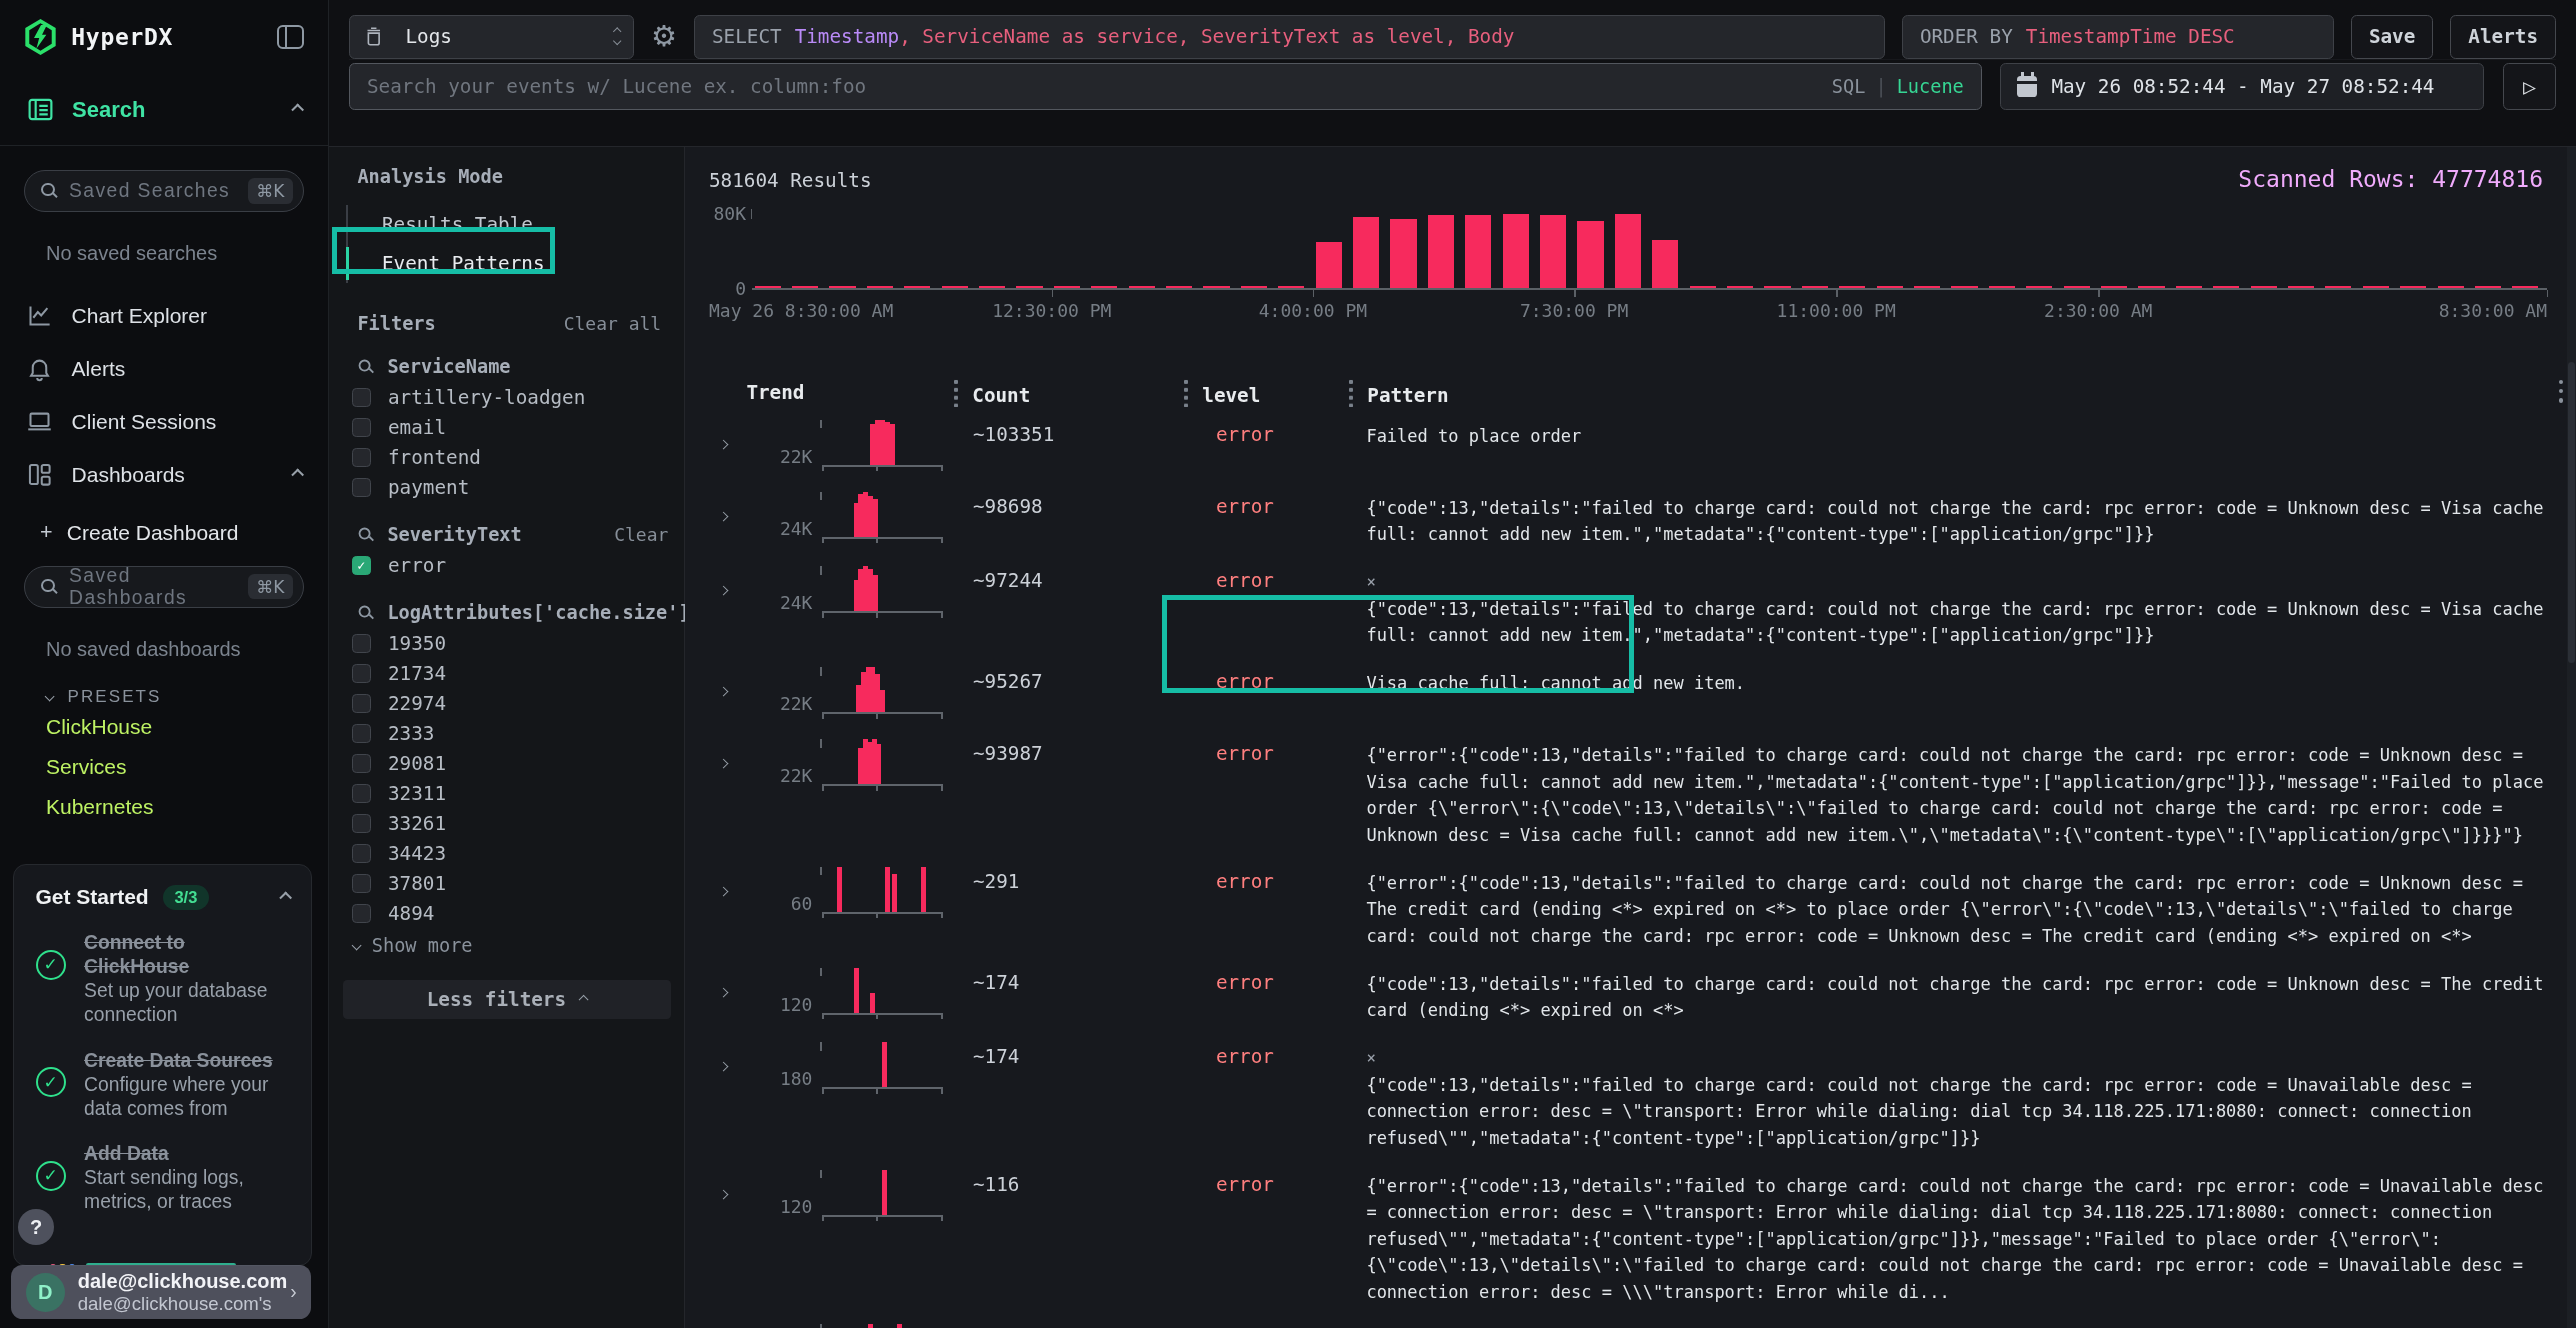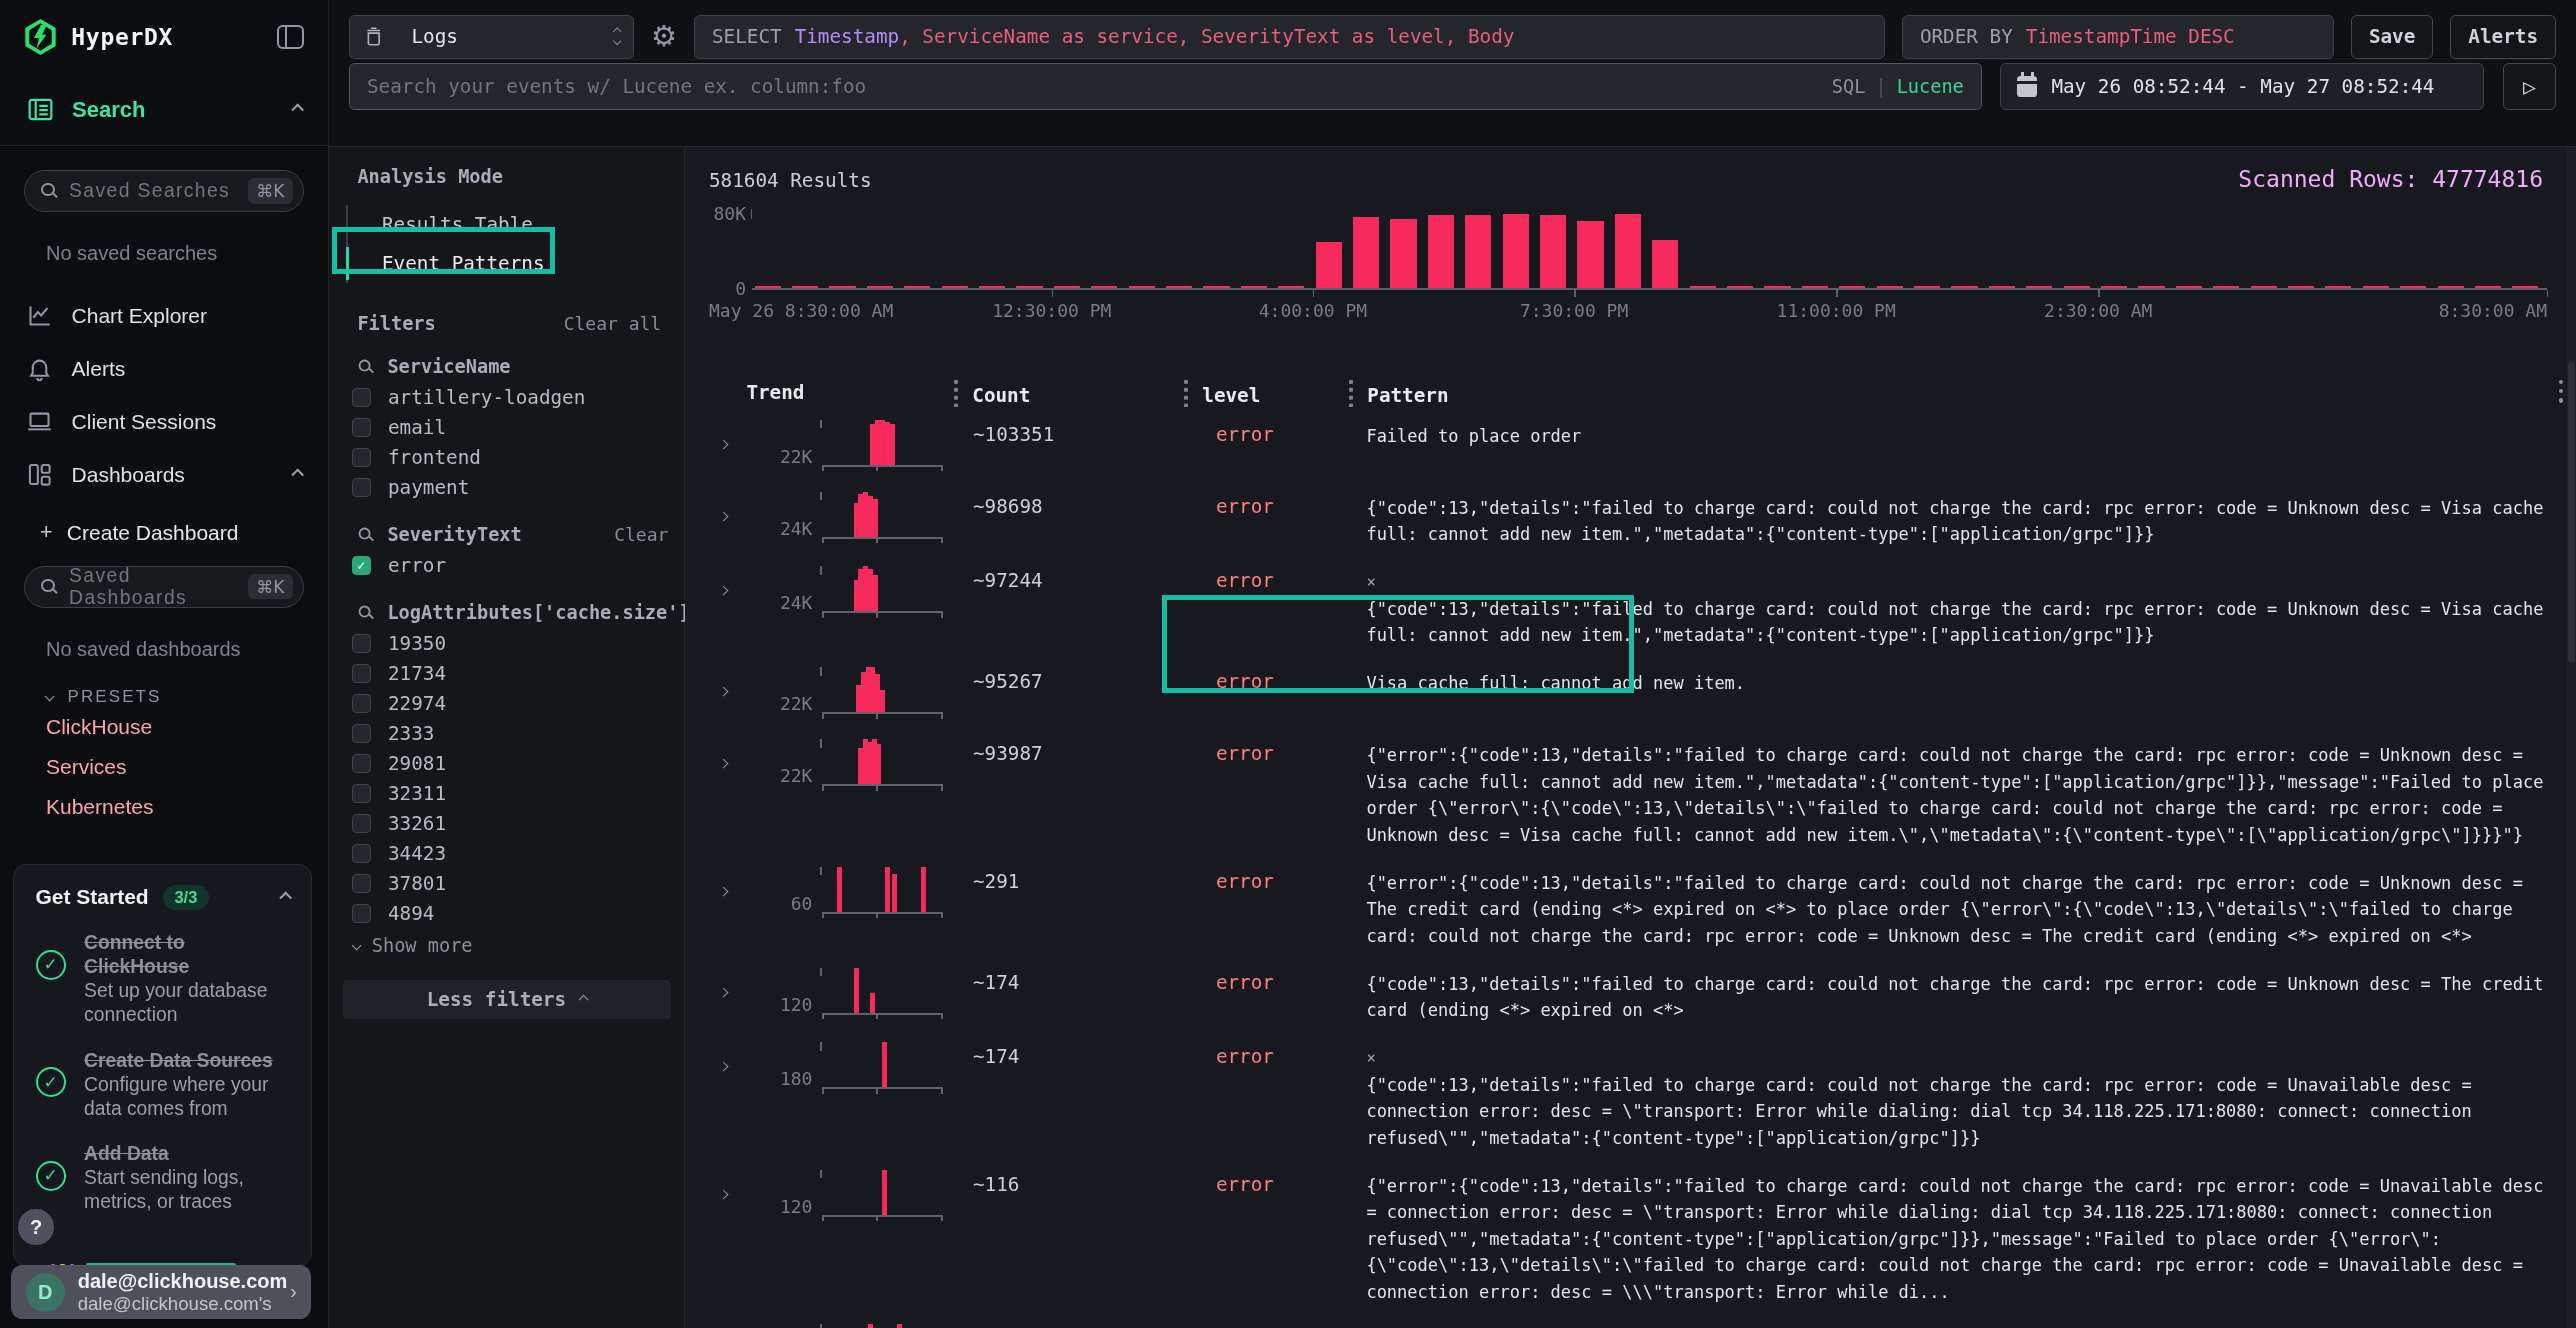--- a/index.html
+++ b/index.html
@@ -33,21 +33,21 @@
 
   .nav-list { margin-top:24px; }
   .nav-item { height:53px; display:flex; align-items:center; padding:0 26px; color:#dde1e6; font-size:21px; }
   .nav-item svg { flex:none; }
   .nav-item .nav-label { margin-left:18.6px; }
   .gear-glyph { font-family:"DejaVu Sans",sans-serif; font-size:26px; color:#8e98a3; line-height:1; }
   .create-dash { height:46px; display:flex; align-items:center; padding-left:40px; color:#e3e6ea; font-size:21px; margin-top:8.6px; }
   .create-dash .plus { color:#c4cad2; margin-right:14.3px; font-size:21.5px; }
   .presets-head { margin:26px 0 0 46px; display:flex; align-items:center; color:#8a929c; font-size:17px; letter-spacing:2.1px; }
   .presets-head span.lbl { margin-left:14.3px; }
-  .nav-sub { height:40px; display:flex; align-items:center; padding-left:46px; color:#fca5a5; font-size:21px; }
+  .nav-sub { height:40px; display:flex; align-items:center; padding-left:46px; color:#bef264; font-size:21px; }
   .team-settings { margin-top:43px; }
 
   .gs-card { position:absolute; left:13px; right:15.7px; top:864px; height:402px; background:#16181d; border:1.4px solid #26292e; border-radius:13px; padding:20px 21.5px; }
   .gs-head { display:flex; align-items:center; }
   .gs-title-main { font-weight:bold; font-size:21px; color:#f0f2f4; }
   .gs-badge { margin-left:14.3px; background:#11352a; color:#43dd92; border-radius:715px; padding:2.9px 11.4px; font-size:16.5px; font-weight:bold; }
   .gs-step { display:flex; margin-top:21.5px; }
   .gs-check { flex:none; width:30px; height:30px; border:2.1px solid #2fe08c; border-radius:50%; color:#2fe08c; font-size:17px; display:flex; align-items:center; justify-content:center; margin-top:18.6px; }
   .gs-texts { margin-left:18.6px; }
   .gs-title { font-weight:bold; font-size:19.3px; color:#8a919b; text-decoration:line-through; line-height:24px; width:208px; }
@@ -63,21 +63,21 @@
   .user-sub { font-size:18.6px; color:#c3c7d1; white-space:nowrap; }
   .user-chev { margin-left:auto; color:#c7cbd4; }
 
   
   .main { position:absolute; left:329px; top:0; right:0; bottom:0; }
   .topbar { height:147px; background:#0f1013; border-bottom:1.4px solid #24262b; padding:0 20px; }
   .tb-row1 { display:flex; align-items:center; gap:17px; padding-top:14.3px; height:60px; border-bottom:1.4px solid #17181c; }
   .tb-row2 { display:flex; align-items:center; gap:18.6px; padding-top:3px; }
   .box { background:#24262b; border:1.4px solid #3e4147; border-radius:5.7px; height:44px; display:flex; align-items:center; }
   .logs-select { width:285px; padding:0 13px; }
-  .logs-select .lbl { margin-left:27px; color:#e3e6ea; }
+  .logs-select .lbl { margin-left:21px; color:#e3e6ea; }
   .updown { margin-left:auto; display:flex; flex-direction:column; gap:3.6px; align-items:center; }
   .updown .chev { width:6.4px; height:6.4px; border-width:1.8px; border-color:#878e97; }
   .sql-input { flex:1; padding:0 17px; white-space:nowrap; overflow:hidden; }
   .kw { color:#9aa1ab; font-weight:normal; }
   .q-purple { color:#b98af7; }
   .q-pink { color:#e75f7d; }
   .orderby { width:432px; padding:0 17px; white-space:nowrap; overflow:hidden; }
   .orderby .q-pink { margin-left:13px; }
   .btn { height:44px; border:1.4px solid #45484e; border-radius:5.7px; background:#141519; color:#ced3d9; font-weight:bold; font-size:19.3px; display:flex; align-items:center; padding:0 17px; }
   .search-input { flex:1; height:47px; background:#24262b; border:1.4px solid #53575e; border-radius:5.7px; display:flex; align-items:center; padding:0 17px; }

